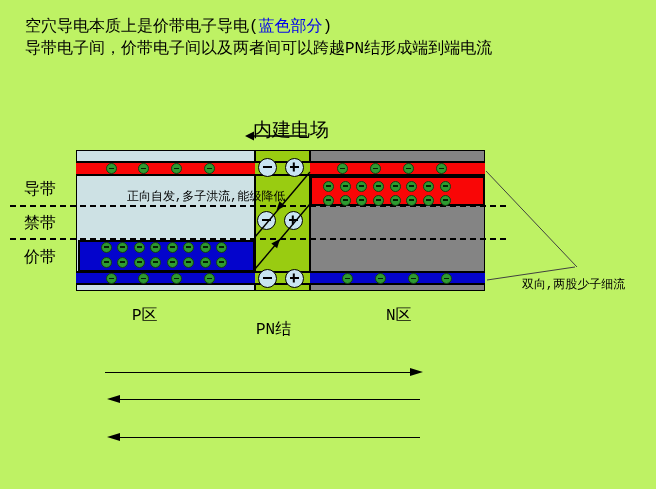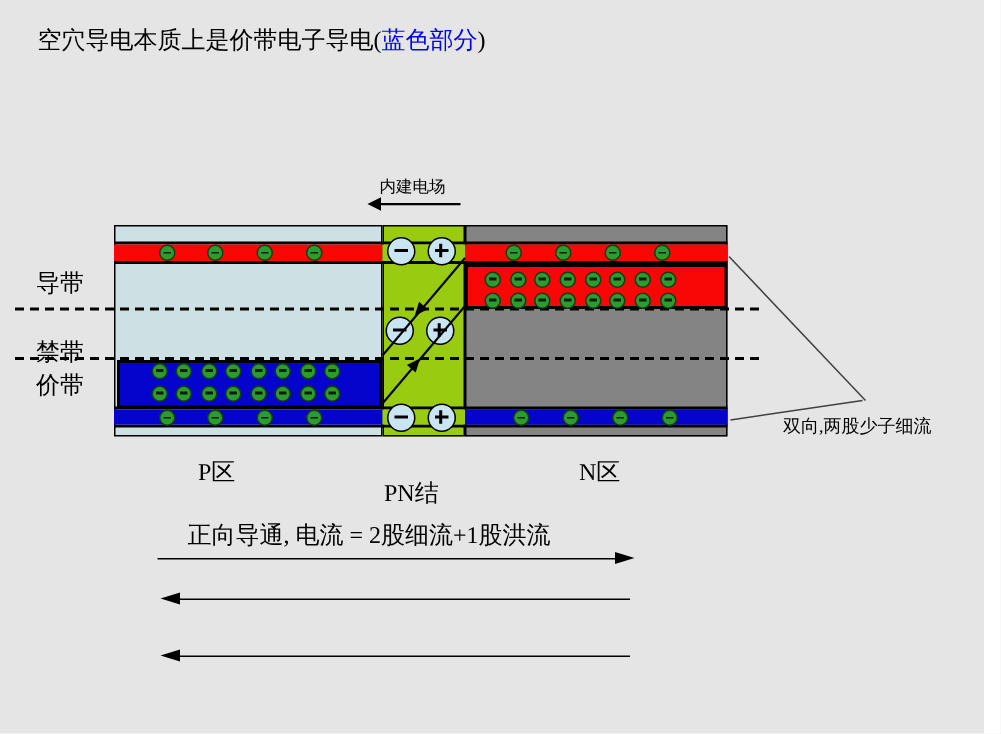--- a/index.html
+++ b/index.html
@@ -3,22 +3,22 @@
 <meta charset="utf-8">
 <style>
   :root{
     --blue-highlight:#0000EE; --red-highlight:#EE0000;
     --p-region-bg:#CDE1E4; --junction-bg:#99CC11; --n-region-bg:#848484;
     --conduction-red:#F90606; --valence-blue:#0404CC;
     --electron-fill:#2E9B30; --electron-border:#123F12;
     --carrier-fill:#C9E4F2; --ink:#000000;
   }
   html,body{margin:0;padding:0;background:#fff;}
-  .page{position:relative;width:656px;height:489px;background:#e5e5e5;overflow:hidden;
-        font-family:Liberation Serif, serif;color:var(--ink);}
+  .page{position:relative;width:656px;height:489px;background:#bef264;overflow:hidden;
+        font-family:Liberation Mono, monospace;color:var(--ink);}
   
   .intro{position:absolute;left:25px;top:17px;font-size:16px;line-height:21.5px;white-space:nowrap;}
   .hl-blue{color:var(--blue-highlight);}
   .hl-red{color:var(--red-highlight);}
   
   .block{position:absolute;top:150px;height:141px;border:1px solid #000;box-sizing:border-box;}
   .p-block{left:76px;width:179px;background:var(--p-region-bg);}
   .junction-block{left:255px;width:55px;background:var(--junction-bg);}
   .n-block{left:310px;width:175px;background:var(--n-region-bg);}
   .strip{position:absolute;left:76px;width:409px;box-sizing:border-box;display:flex;
@@ -30,23 +30,23 @@
   .seg-red{background:var(--conduction-red);} .seg-blue{background:var(--valence-blue);}
   .nred{position:absolute;left:310px;top:176px;width:175px;height:30px;background:var(--conduction-red);
         border:2px solid #000;box-sizing:border-box;z-index:2;}
   .pblue{position:absolute;left:78px;top:240px;width:177px;height:32px;background:var(--valence-blue);
         border:2px solid #000;box-sizing:border-box;z-index:2;}
   .dash{position:absolute;left:10px;width:497px;height:2px;z-index:3;
         background:repeating-linear-gradient(90deg,#000 0 6px,transparent 6px 10px);}
   .dash1{top:205px;} .dash2{top:238px;}
   
   .lbl{position:absolute;font-size:16px;white-space:nowrap;z-index:3;}
-  .band-lbl-1{left:24px;top:179px;} .band-lbl-2{left:24px;top:225px;} .band-lbl-3{left:24px;top:247px;}
+  .band-lbl-1{left:24px;top:179px;} .band-lbl-2{left:24px;top:213px;} .band-lbl-3{left:24px;top:247px;}
   .region-p{left:132px;top:305px;} .region-j{left:256px;top:319px;} .region-n{left:386px;top:305px;}
-  .field-lbl{left:253px;top:117px;font-size:11px;}
+  .field-lbl{left:253px;top:117px;font-size:19px;}
   .small-lbl{position:absolute;font-size:12px;white-space:nowrap;z-index:3;}
   .p-flow{left:127px;top:188px;}
   .n-flow{left:288px;top:244px;}
   .callout-lbl{left:522px;top:276px;text-align:right;}
   
   #dyn{position:absolute;left:0;top:0;width:100%;height:100%;z-index:4;}
   .electron{position:absolute;width:11px;height:11px;border-radius:50%;background:var(--electron-fill);
             border:1.5px solid var(--electron-border);box-sizing:border-box;
             display:flex;align-items:center;justify-content:center;}
   .ebar{width:5px;height:1.8px;background:#042004;}
@@ -69,20 +69,21 @@
   .harrow.to-right .hline{left:0;right:10px;}
   .harrow.to-left  .hline{left:10px;right:0;}
 </style>
 </head>
 <body>
 
 <div class="page">
 
   <div class="intro">
     <div><span>空穴导电本质上是价带电子导电(</span><span class="hl-blue">蓝色部分</span><span>)</span></div>
+    <div>导带电子间，价带电子间以及两者间可以跨越PN结形成端到端电流</div>
   </div>
 
   <div class="block p-block"></div>
   <div class="block junction-block"></div>
   <div class="block n-block"></div>
 
   <div class="strip strip-top">
     <div class="seg seg-p seg-red"></div>
     <div class="seg seg-j"></div>
     <div class="seg seg-n seg-red"></div>
@@ -99,20 +100,21 @@
 
   <div class="dash dash1"></div>
   <div class="dash dash2"></div>
 
   <div class="lbl band-lbl-1">导带</div>
   <div class="lbl band-lbl-2">禁带</div>
   <div class="lbl band-lbl-3">价带</div>
 
   <div class="lbl field-lbl">内建电场</div>
 
+  <div class="small-lbl p-flow">正向自发,多子洪流,能级降低</div>
 
   <div class="lbl region-p">P区</div>
   <div class="lbl region-j">PN结</div>
   <div class="lbl region-n">N区</div>
 
   <div class="small-lbl callout-lbl">双向,两股少子细流</div>
 
   <div id="dyn">
       <div class="electron" style="left: 105.5px; top: 163px;">
         <div class="ebar"></div>
@@ -285,21 +287,20 @@
     <line x1="255" y1="237" x2="310" y2="172" stroke="#000" stroke-width="1.4"></line>
     <polygon points="276.5,210.5 285.2,206.1 279.4,201.2" fill="#000"></polygon>
     <line x1="255" y1="269" x2="310" y2="204" stroke="#000" stroke-width="1.4"></line>
     <polygon points="280,239 277.1,248.3 271.3,243.4" fill="#000"></polygon>
     <line x1="252" y1="136" x2="307" y2="136" stroke="#000" stroke-width="1.5"></line>
     <polygon points="245,136 254,131.5 254,140.5" fill="#000"></polygon>
     <line x1="486" y1="171" x2="577" y2="267" stroke="#404040" stroke-width="1"></line>
     <line x1="487" y1="280" x2="575" y2="267" stroke="#404040" stroke-width="1"></line>
   </svg>
 
-  <div class="legend-text lt1">正向导通, 电流 = 2股细流+1股洪流</div>
   <div class="harrow ha1 to-right">
     <div class="hline"></div>
 
     <div class="tri r"></div>
   </div>
 
   <div class="harrow ha2 to-left">
     <div class="hline"></div>
     <div class="tri l"></div>
 

